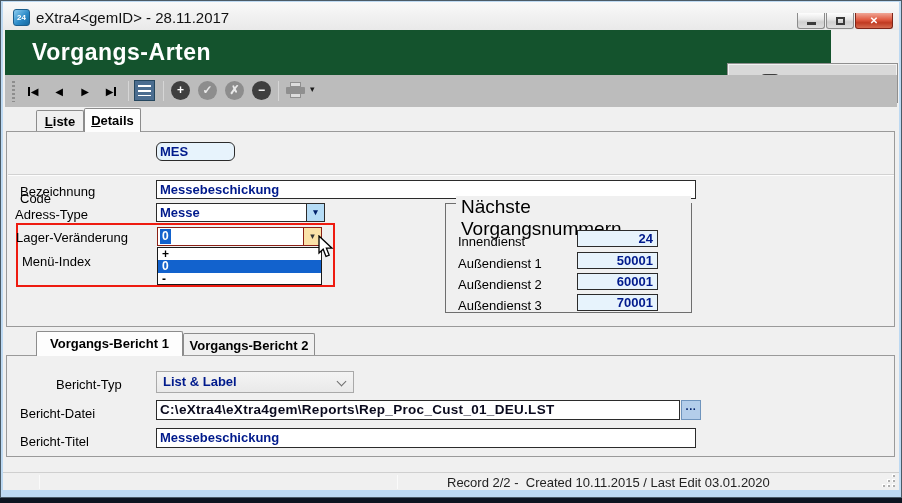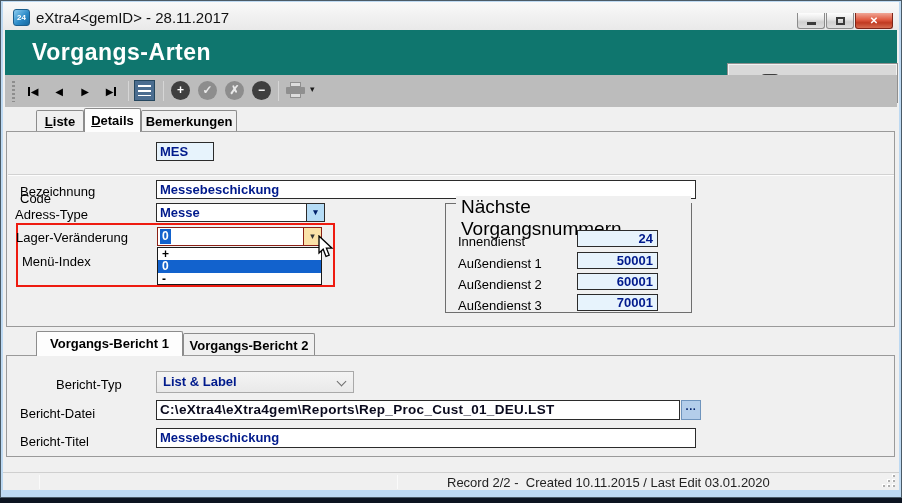--- a/index.html
+++ b/index.html
@@ -9,21 +9,21 @@
   .client{position:absolute;left:3px;top:2px;width:896px;height:488px;background:#f0f0f0;border-bottom:1px solid #2aa3cd;}
   
   .titlebar{position:absolute;left:3px;top:2px;width:896px;height:28px;background:linear-gradient(#f9f9f9,#e9e9e9);}
   .app-icon{position:absolute;left:10px;top:7px;width:17px;height:17px;border-radius:3px;background:linear-gradient(135deg,#8ecdf0 0%,#2d8cc9 55%,#16699f 100%);border:1px solid #1b5e8e;color:#fff;font-size:8px;font-weight:bold;text-align:center;line-height:15px;}
   .title-text{position:absolute;left:33px;top:7px;font-size:15px;color:#111;}
   .winbtn{position:absolute;top:11px;height:16px;border:1px solid #8b8b8b;border-top:none;border-radius:0 0 3px 3px;background:linear-gradient(#fefefe,#e8e8e8 40%,#cfcfcf 60%,#dedede);}
   .winbtn.close{background:linear-gradient(#f0a696,#e05a41 45%,#c03a21 65%,#d56a4e);border-color:#7e2417;color:#fff;font-weight:bold;font-size:10px;text-align:center;line-height:15px;}
   .glyph-min{position:absolute;left:50%;bottom:3px;width:9px;height:3px;margin-left:-4px;background:#3a3a3a;}
   .glyph-max{position:absolute;left:50%;top:50%;width:9px;height:8px;margin:-4px 0 0 -4px;border:2px solid #3a3a3a;background:transparent;}
   
-  .header{position:absolute;left:5px;top:30px;width:892px;height:46px;background:#0f766e;}
+  .header{position:absolute;left:5px;top:30px;width:826px;height:46px;background:#14532d;}
   .header-title{position:absolute;left:27px;top:9px;color:#fff;font-size:23px;font-weight:bold;letter-spacing:.5px;}
   .close-form-btn{position:absolute;left:722px;top:33px;width:171px;height:40px;background:#d9d9d9;border:1px solid #8f8f8f;box-shadow:inset 0 0 0 1px #f2f2f2;display:flex;align-items:center;justify-content:center;gap:9px;cursor:pointer;}
   .x-badge{width:18px;height:18px;background:#3f3f3f;border-radius:4px;color:#fff;font-size:11px;font-weight:bold;text-align:center;line-height:18px;font-family:"DejaVu Sans",sans-serif;}
   .close-form-label{font-size:14.5px;font-weight:bold;color:#111;}
   
   .toolbar{position:absolute;left:5px;top:75px;width:892px;height:32px;background:#bcbcbc;}
   .grip{position:absolute;left:7px;top:6px;width:3px;height:21px;background:repeating-linear-gradient(to bottom,#8d8d8d 0 2px,rgba(0,0,0,0) 2px 4px);}
   .tbtn{position:absolute;top:4px;width:24px;height:24px;display:flex;align-items:center;justify-content:center;gap:1px;color:#000;font-size:10px;cursor:pointer;font-family:"DejaVu Sans",sans-serif;}
   .tbar{width:2px;height:9px;background:#000;}
   .tsep{position:absolute;top:6px;width:1px;height:20px;background:#9b9b9b;border-right:1px solid #d6d6d6;}
@@ -128,26 +128,25 @@
     <div class="printer">
       <div class="paper"></div>
       <div class="body"></div>
       <div class="tray"></div>
     </div>
     <div class="print-caret">▾</div>
   </div>
 
   <div class="tab" style="left:8px;top:110px;width:48px;height:21px;line-height:21px;"><span class="u">L</span><span>iste</span></div>
   <div class="tab active" style="left:56px;top:108px;width:57px;height:24px;line-height:23px;"><span class="u">D</span><span>etails</span></div>
-  <div class="tab" style="left:113px;top:110px;width:96px;height:21px;line-height:21px;"><span class="u"></span><span>Bemerkungen</span></div>
 
   <div class="panel" style="left:6px;top:131px;width:889px;height:196px;"></div>
 
   <div class="flabel" style="left:20px;top:146px;margin-top:45px;">Code</div>
-  <div class="field bluebg" style="left:156px;top:142px;width:58px;height:19px;line-height:17px;">MES</div>
+  <div class="field bluebg" style="left:156px;top:142px;width:79px;height:19px;line-height:17px;border-radius:6px;">MES</div>
 
   <div class="divider" style="left:8px;top:174px;width:886px;"></div>
 
   <div class="flabel" style="left:20px;top:184px;">Bezeichnung</div>
   <div class="field" style="left:156px;top:180px;width:540px;height:19px;line-height:17px;">Messebeschickung</div>
 
   <div class="flabel" style="left:15px;top:207px;">Adress-Type</div>
   <div class="field" style="left:156px;top:203px;width:169px;height:19px;line-height:17px;">
     <span>Messe</span>
     <span class="combo-btn" style="line-height:17px;"><span>▾</span></span>

